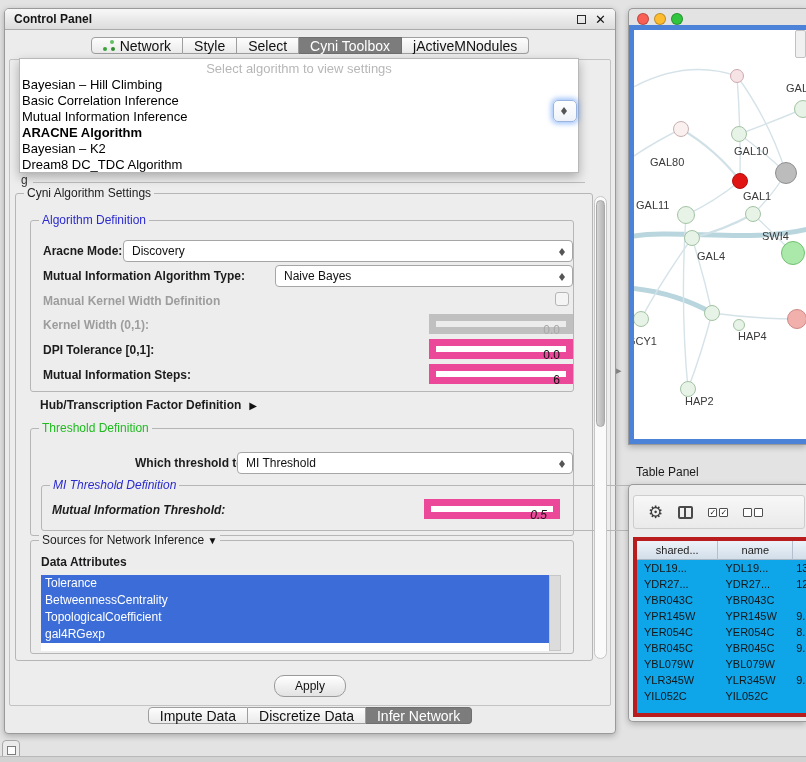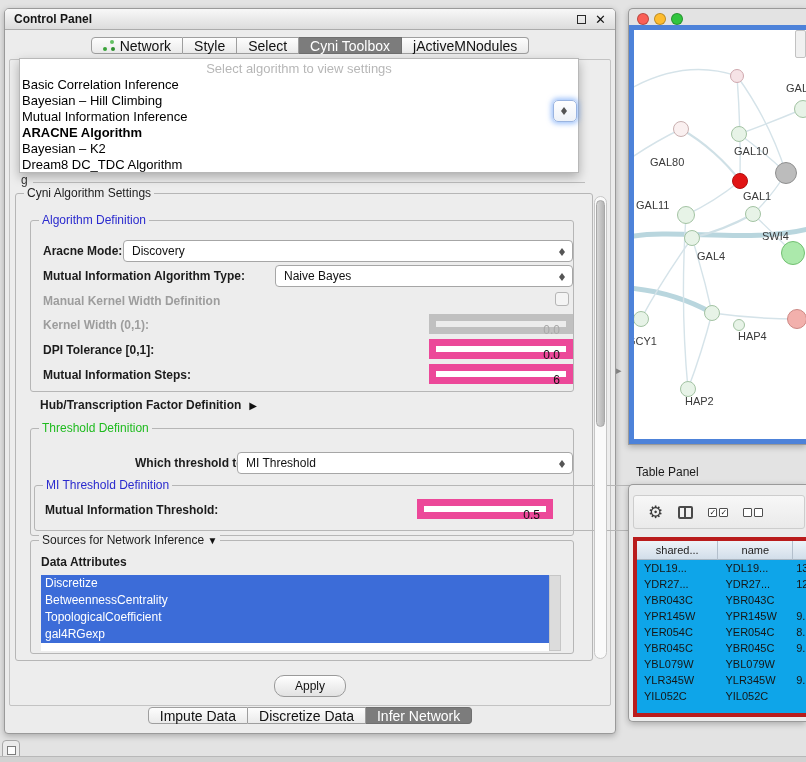--- a/index.html
+++ b/index.html
@@ -64,21 +64,21 @@
   .combo-arrows { position:absolute; right:5px; top:4px; width:8px; height:14px; }
   .combo-arrows::before { content:""; position:absolute; top:0; left:0; border:3px solid transparent; border-bottom:4px solid #555; }
   .combo-arrows::after { content:""; position:absolute; bottom:0; left:0; border:3px solid transparent; border-top:4px solid #555; }
   .tfield { position:absolute; background:#fff; border:7px solid #ec4899; height:20px; font-size:12px;
         text-align:right; padding:0 6px; line-height:18px; color:#111; }
   .tfield.disabled { background:#ececec; border-color:#c0c0c0; color:#a8a8a8; }
   .checkbox { position:absolute; width:14px; height:14px; background:#f4f4f4; border:1px solid #b5b5b5; border-radius:3px; }
 
   #fs-algo { left:14px; top:26px; width:544px; height:172px; }
   #fs-thresh { left:14px; top:234px; width:544px; height:108px;padding-left:26px; }
-  #fs-mith { left:3px; top:56px; width:617px; height:46px; }
+  #fs-mith { left:10px; top:56px; width:617px; height:46px;font-style:italic; }
   #fs-src { left:14px; top:346px; width:544px; height:114px; }
 
   .hub-row { position:absolute; left:24px; top:204px; display:flex; align-items:center; gap:8px; }
   .hub-row .lbl { position:static; }
   .tri { font-size:10px; color:#111; }
 
   .attr-list { position:absolute; left:10px; top:34px; width:508px; height:76px; background:#fff; overflow:hidden; }
   .attr-item { height:17px; line-height:17px; padding-left:4px; background:#3c6cd8; color:#fff; font-size:12px; white-space:nowrap; }
   .attr-scroll { position:absolute; left:518px; top:34px; width:12px; height:76px; background:#dcdcdc; border:1px solid #c6c6c6; }
 
@@ -165,22 +165,22 @@
           <span>jActiveMNodules</span>
         </div>
       </div>
 
     <span class="frag-g">g</span>
     <div class="frag-line"></div>
 
     <div class="algo-menu">
       <div class="menu-placeholder">Select algorithm to view settings</div>
       <div>
+          <div class="menu-item">Bayesian – Hill Climbing</div>
           <div class="menu-item">Basic Correlation Inference</div>
-          <div class="menu-item">Bayesian – Hill Climbing</div>
           <div class="menu-item">Mutual Information Inference</div>
           <div class="menu-item sel">ARACNE Algorithm</div>
           <div class="menu-item">Bayesian – K2</div>
           <div class="menu-item">Dream8 DC_TDC Algorithm</div>
         </div>
     </div>
     <div class="focus-btn">
       <span class="combo-arrows" style="right:7px;top:3px;"></span>
     </div>
 
@@ -236,21 +236,21 @@
         </div>
       </div>
 
       <div class="fs" id="fs-src">
         <span class="legend">
           <span>Sources for Network Inference</span>
           <span class="tri">▼</span>
         </span>
         <span class="lbl" style="left:10px;top:14px;">Data Attributes</span>
         <div class="attr-list">
-            <div class="attr-item">Discretize</div>
+            <div class="attr-item">Tolerance</div>
             <div class="attr-item">BetweennessCentrality</div>
             <div class="attr-item">TopologicalCoefficient</div>
             <div class="attr-item">gal4RGexp</div>
           </div>
         <div class="attr-scroll"></div>
       </div>
     </div>
 
     <div class="cp-scroll">
       <div class="thumb"></div>

